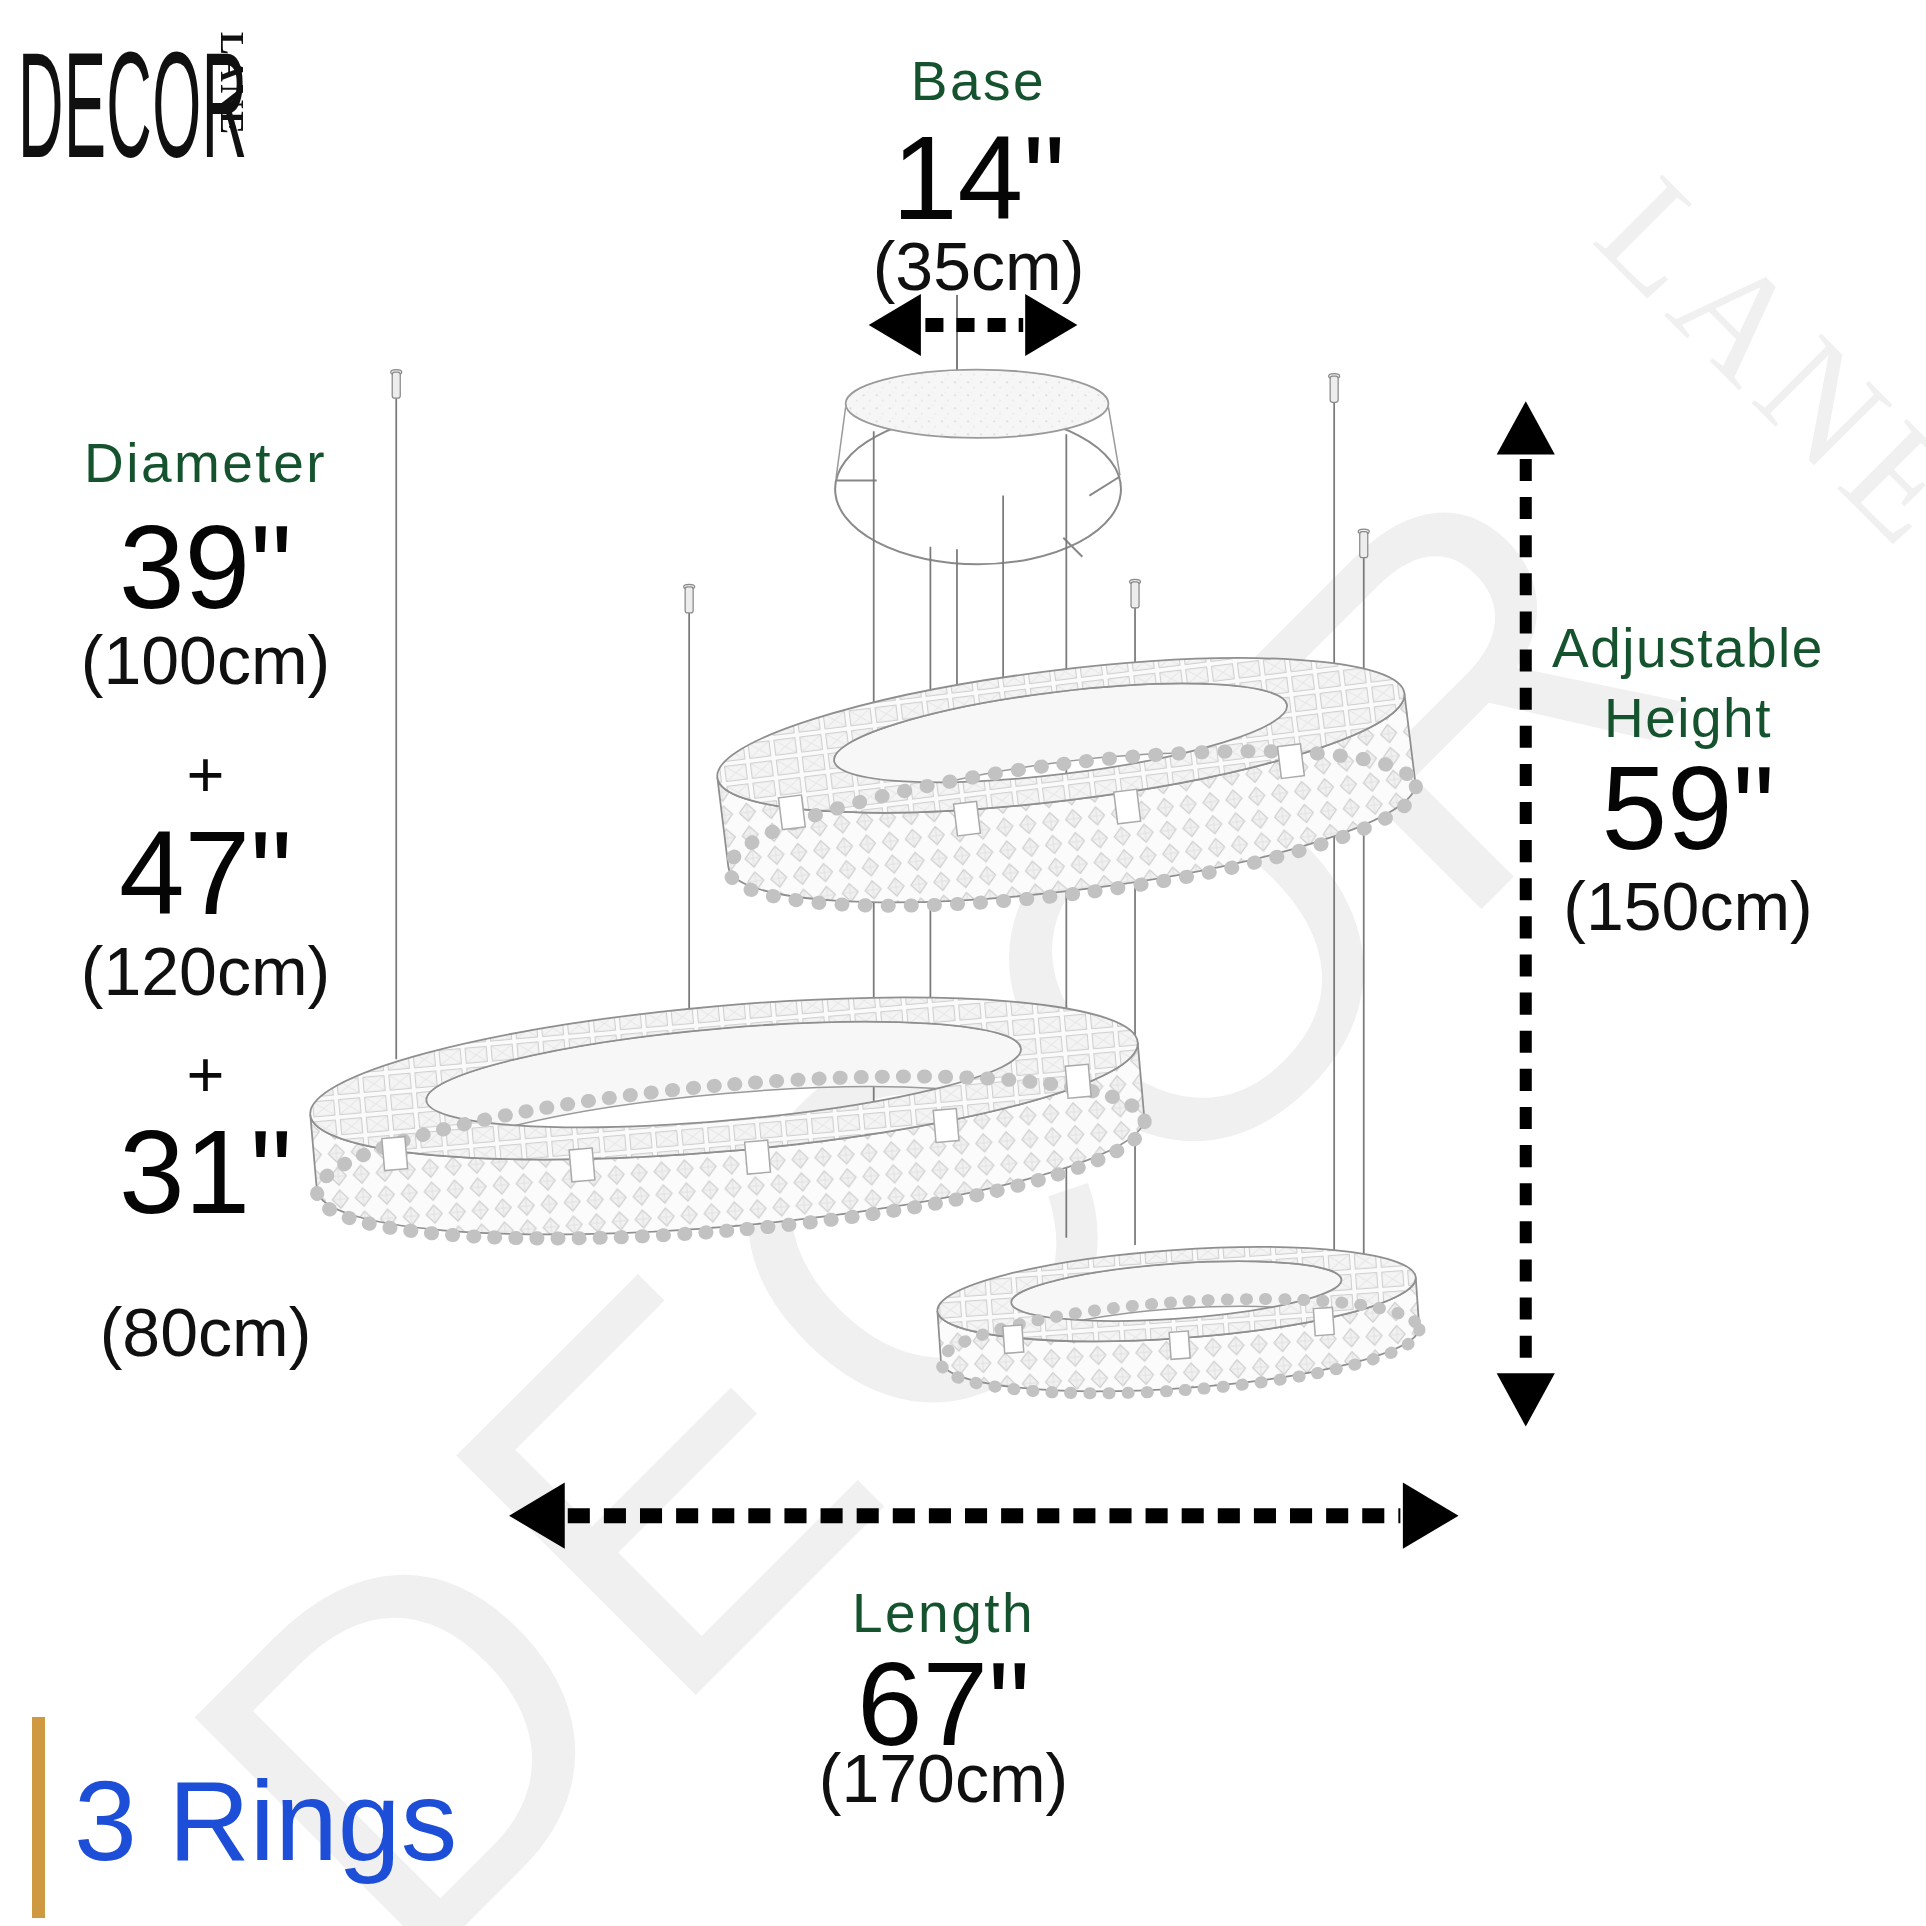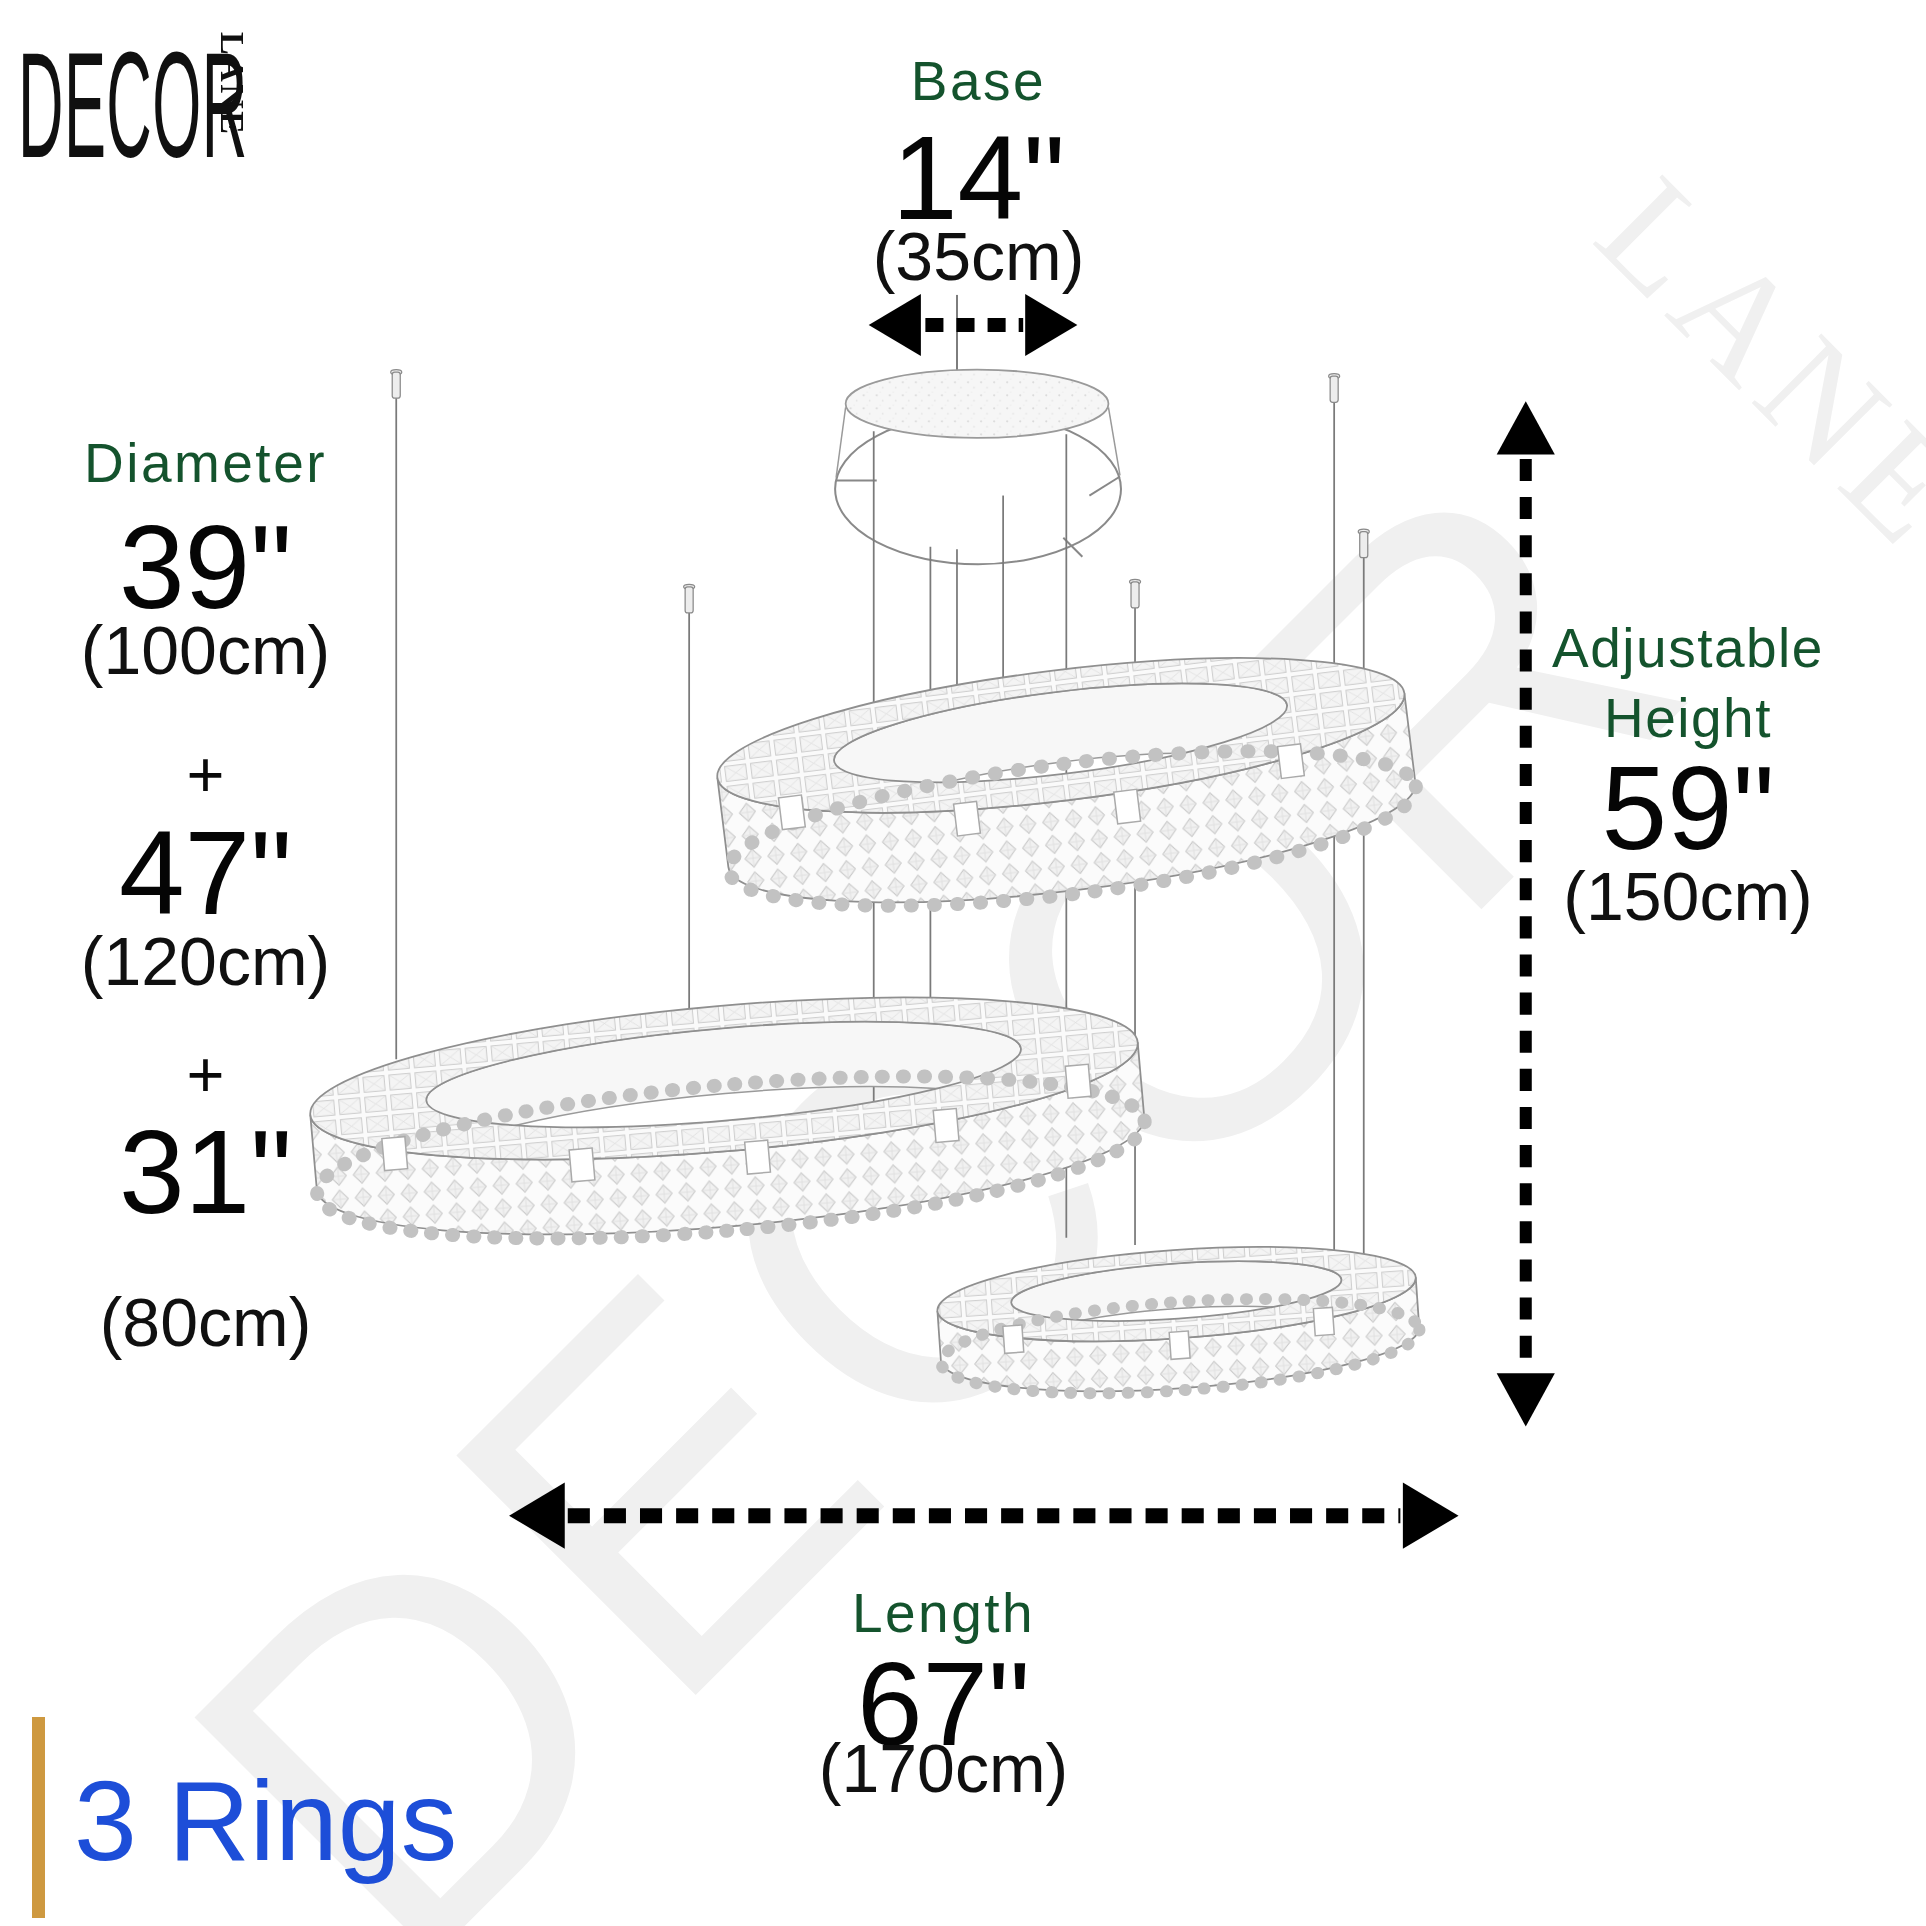--- a/index.html
+++ b/index.html
@@ -19,21 +19,21 @@
               letter-spacing:1px;transform:scaleX(0.42);transform-origin:left top;
               color:#101010;z-index:3;}
   .logo-lane{position:absolute;left:251px;top:32px;font-family:"Liberation Serif","DejaVu Serif",serif;
              font-size:34px;font-weight:700;letter-spacing:2.5px;transform:rotate(90deg);
              transform-origin:0 0;color:#101010;z-index:3;}
 
   
   .line{position:absolute;text-align:center;z-index:3;line-height:1;}
   .lbl{font-size:55px;letter-spacing:2.5px;color:#14532d;}
   .num{font-size:118px;color:#050505;}
-  .cm{font-size:68px;color:#101010;}
+  .cm{font-size:68px;color:#101010;margin-top:10px;}
   .plus{font-size:65px;color:#0a0a0a;}
 
   
   .col-left{left:30px;width:351px;}
   
   .col-top{left:853px;width:251px;}
   
   .col-right{left:1545px;width:286px;}
   
   .col-bottom{left:793px;width:301px;}

